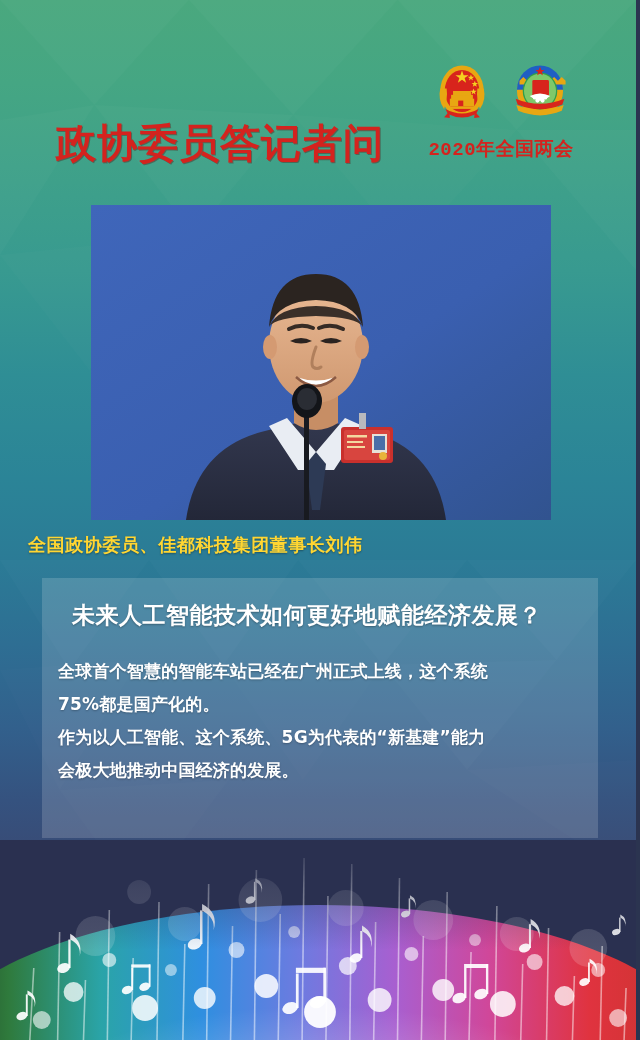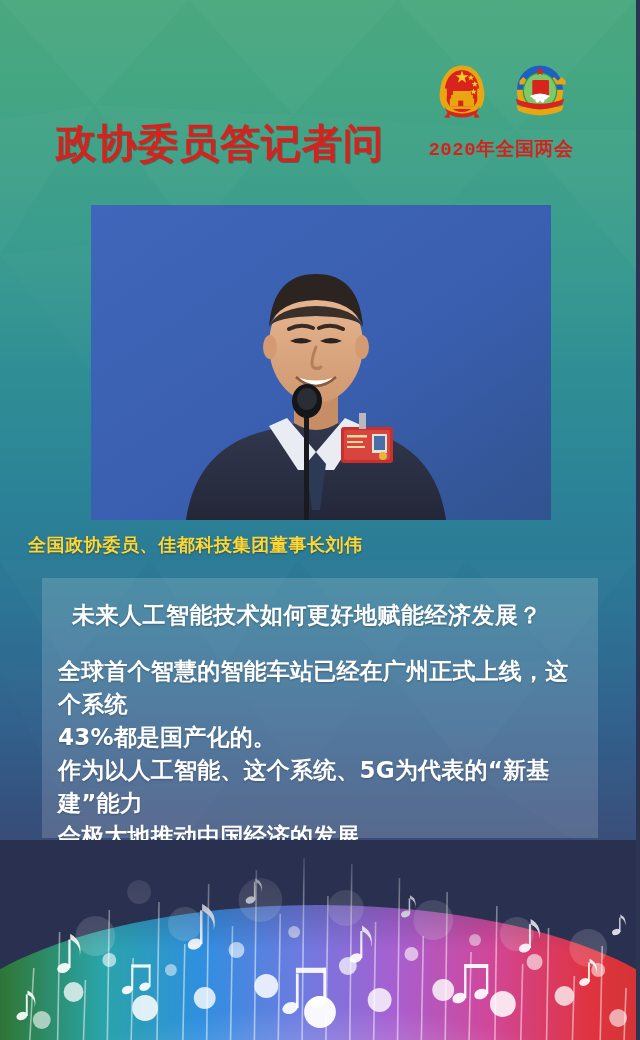--- a/index.html
+++ b/index.html
@@ -126,21 +126,21 @@
     font-size: 23px;
     font-weight: bold;
     color: #ffffff;
     letter-spacing: .5px;
     margin: 2px 0 0 14px;
     text-shadow: 0 1px 2px rgba(0,0,0,.30);
     font-family: "DejaVu Sans", "Liberation Sans", sans-serif;
   }
   .answer {
     margin-top: 24px;
-    font-size: 23px;
+    font-size: 17px;
     font-weight: bold;
     line-height: 33px;
     color: #ffffff;
     letter-spacing: .2px;
     text-shadow: 0 1px 2px rgba(0,0,0,.25);
     font-family: "DejaVu Sans", "Liberation Sans", sans-serif;
   }
   .answer p { margin: 0; }
 
   
@@ -305,21 +305,21 @@
       <rect x="268" y="208" width="7" height="16" fill="#b9b9bd"></rect>
     </svg>
   </div>
 
   <div class="caption">全国政协委员、佳都科技集团董事长刘伟</div>
 
   <div class="text-panel">
     <div class="question">未来人工智能技术如何更好地赋能经济发展？</div>
     <div class="answer">
       <p>全球首个智慧的智能车站已经在广州正式上线，这个系统</p>
-      <p>43%都是国产化的。</p>
+      <p>75%都是国产化的。</p>
       <p>作为以人工智能、这个系统、5G为代表的“新基建”能力</p>
       <p>会极大地推动中国经济的发展。</p>
     </div>
   </div>
 
   <div class="music-deco">
     <svg viewBox="0 0 640 200" preserveAspectRatio="none">
       <defs>
         <linearGradient id="spec" x1="0" y1="0" x2="1" y2="0">
           <stop offset="0%" stop-color="#1d3322"></stop>

